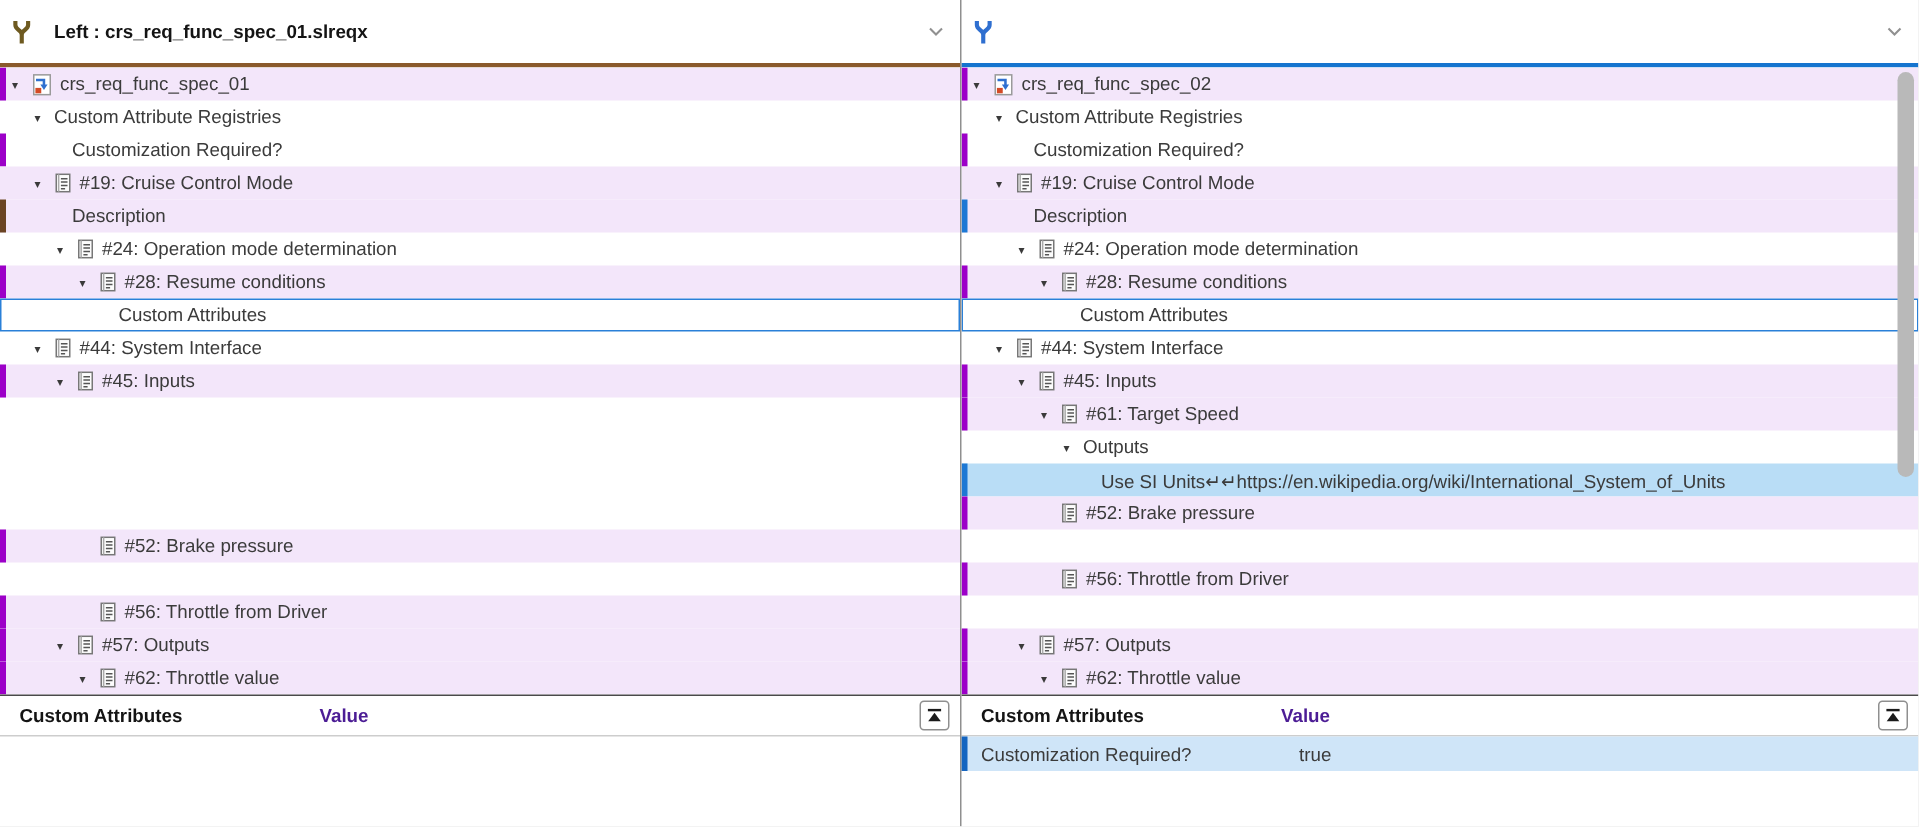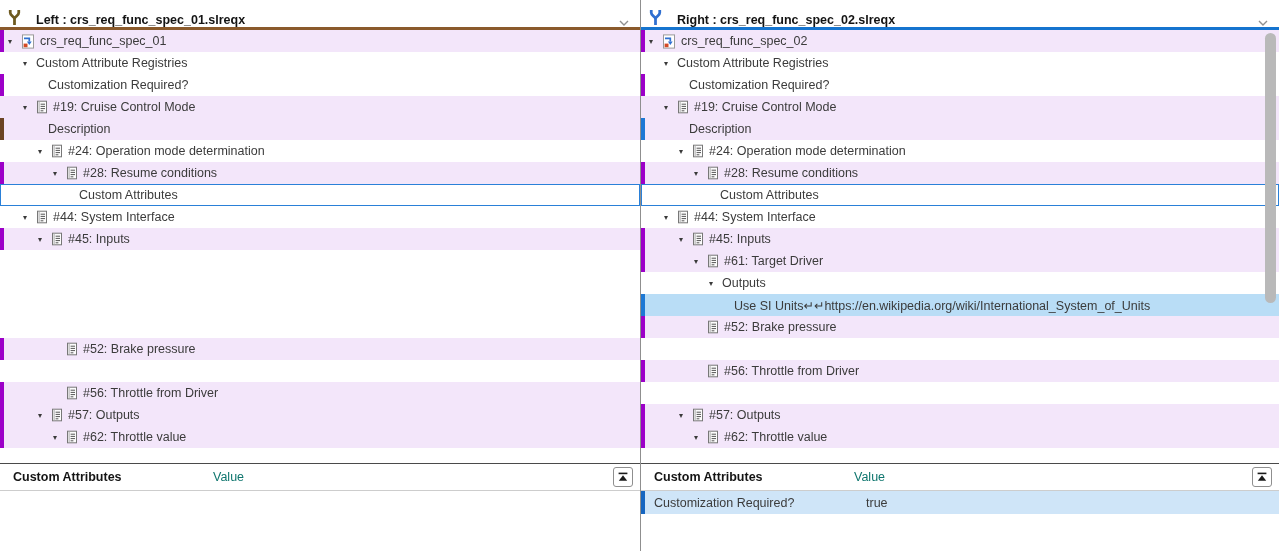--- a/index.html
+++ b/index.html
@@ -3,21 +3,21 @@
 <meta charset="utf-8">
 <style>
   html,body{margin:0;padding:0;background:#e8e8e8;}
   .app{position:relative;width:1279px;height:551px;background:#fff;overflow:hidden;
        font-family:"Liberation Sans",sans-serif;font-size:12.5px;color:#3b3b3b;}
   .panel{position:absolute;top:0;height:551px;background:#fff;}
   #panel-left{left:0;width:640px;}
   #panel-right{left:641px;width:638px;}
   .vdivider{position:absolute;left:640px;top:0;width:1px;height:551px;background:#8f8f8f;z-index:6;}
 
-  .phead{height:27px;display:flex;align-items:flex-end;padding:0 10px 0 6px;background:#fff;}
+  .phead{height:42px;display:flex;align-items:center;padding:0 10px 0 6px;background:#fff;}
   .phead .ptitle{font-weight:bold;color:#141414;margin-left:13px;white-space:nowrap;}
   .phead .chev{margin-left:auto;flex:none;}
   .pline{height:3px;}
   #panel-left .pline{background:var(--laccent);}
   #panel-right .pline{background:var(--raccent);}
   .branch-ic{flex:none;width:17px;height:19px;}
   #panel-left .branch-ic path{stroke:var(--licon);}
   #panel-right .branch-ic path{stroke:var(--ricon);}
 
   .tree{position:relative;height:433px;overflow:hidden;background:#fff;}
@@ -34,21 +34,21 @@
   .arrow{width:13px;flex:none;font-size:8px;color:#3a3a3a;line-height:1;padding-top:1px;}
   .ricon{flex:none;margin-right:5px;display:flex;align-items:center;}
   .lbl{white-space:nowrap;}
 
   .sbthumb{position:absolute;right:3px;top:3px;width:11px;height:270px;
            background:#b9b9b9;border-radius:6px;z-index:5;}
 
   .bpanel{position:absolute;left:0;right:0;top:463px;bottom:0;border-top:1px solid #4a4a4a;background:#fff;}
   .bhead{position:relative;height:26px;border-bottom:1px solid #cdcdcd;background:#fff;}
   .bcol1{position:absolute;left:13px;top:6px;font-weight:bold;color:#141414;}
-  .bcol2{position:absolute;left:213px;top:6px;font-weight:normal;color:#0f766e;}
+  .bcol2{position:absolute;left:213px;top:6px;font-weight:bold;color:#4c1d95;}
   .collapse-btn{position:absolute;right:7px;top:3px;width:20px;height:20px;box-sizing:border-box;
                 border:1px solid #8f8f8f;border-radius:3px;background:#fff;
                 display:flex;align-items:center;justify-content:center;padding:0;cursor:default;}
   .bbody{position:relative;}
   .brow{position:relative;height:23px;display:flex;align-items:center;box-sizing:border-box;}
   .brow.hl{background:var(--bhl);border-left:4px solid var(--bhlb);}
   .battr{position:absolute;left:13px;white-space:nowrap;}
   .brow.hl .battr{left:9px;}
   .bval{position:absolute;left:215px;white-space:nowrap;}
   .brow.hl .bval{left:221px;}
@@ -252,21 +252,20 @@
     </div>
   </div>
 
   <div class="vdivider"></div>
 
   <div class="panel" id="panel-right">
     <div class="phead">
       <svg class="branch-ic" viewBox="0 0 16 17">
         <path d="M4 1.5 V4 C4 7.2 8 7 8 10 V15.5 M12 1.5 V4 C12 7.2 8 7 8 10" fill="none" stroke-width="2.6"></path>
       </svg>
-      <span class="ptitle">Right : crs_req_func_spec_02.slreqx</span>
       <svg class="chev" width="12" height="8" viewBox="0 0 12 8">
         <polyline points="2,2 6,6 10,2" fill="none" stroke="#909090" stroke-width="1.4"></polyline>
       </svg>
     </div>
     <div class="pline"></div>
     <div class="tree" id="tree-right">
       <div class="sbthumb"></div>
     <div class="trow bg-lav">
           <span class="marker m-mod"></span>
           <span class="rowinner" style="padding-left: 8px;">
@@ -376,21 +375,21 @@
           <span class="marker m-mod"></span>
           <span class="rowinner" style="padding-left: 53px;">
             <span class="arrow">▾</span>
             <span class="ricon">
               <svg width="12" height="14" viewBox="0 0 12 14">
                 <rect x="1.5" y="1.2" width="9" height="11.6" fill="#fcfcfc" stroke="#777"></rect>
                 <rect x="2.6" y="1.2" width="1" height="11.6" fill="#aaa"></rect>
                 <path d="M4.6 4.2 H9 M4.6 6.4 H9 M4.6 8.6 H9 M4.6 10.8 H7.4" stroke="#555" stroke-width="1" fill="none"></path>
               </svg>
             </span>
-            <span class="lbl">#61: Target Driver</span>
+            <span class="lbl">#61: Target Speed</span>
           </span>
         </div>
         <div class="trow bg-white">
           <span class="rowinner" style="padding-left: 68px;">
             <span class="arrow">▾</span>
             <span class="lbl">Outputs</span>
           </span>
         </div>
         <div class="trow bg-blue">
           <span class="marker m-right"></span>

